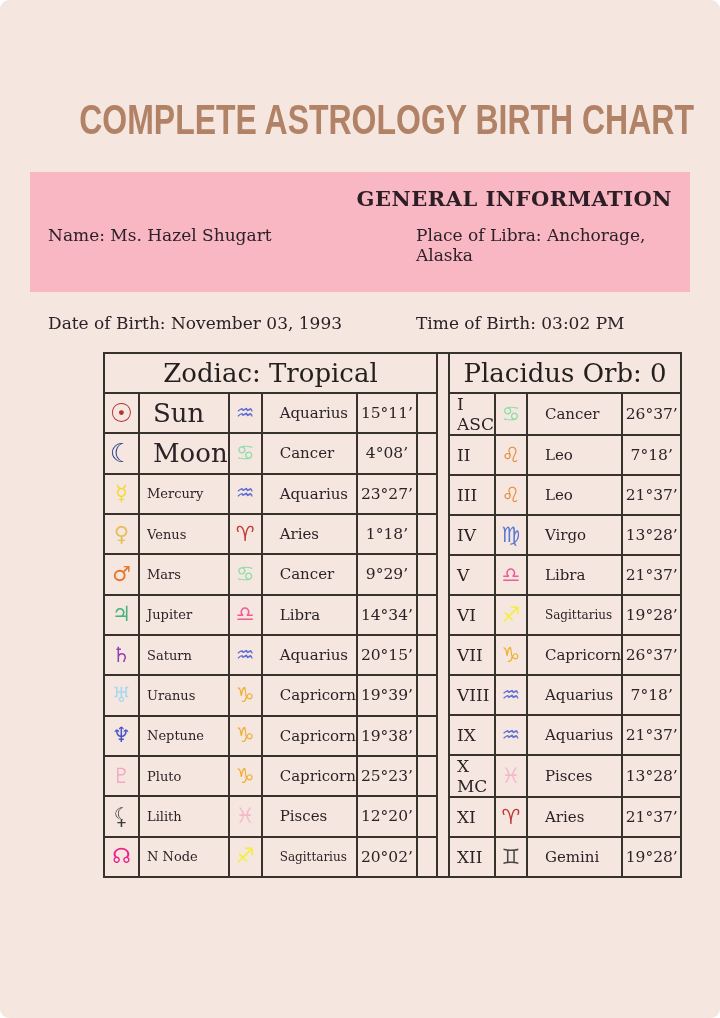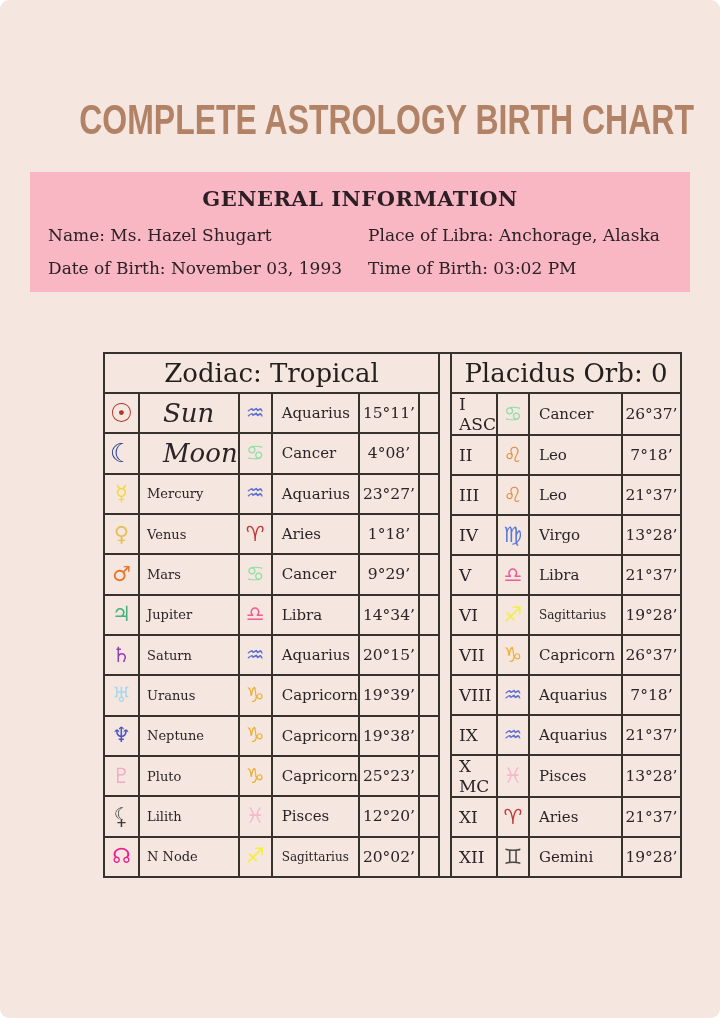--- a/index.html
+++ b/index.html
@@ -27,33 +27,34 @@
   }
   
   .info-box{
     position:absolute;left:30px;top:172px;
     width:660px;height:120px;
     background:#f9b6c3;
     box-sizing:border-box;
     padding:12px 18px 0 18px;
   }
   .info-heading{
-    text-align:center;
+    text-align:right;
     font-size:21px;
     font-weight:bold;
     letter-spacing:0.5px;
     color:#2b1e25;
     margin:2px 0 14px 0;
   }
   .info-grid{
     display:grid;
     grid-template-columns:320px 1fr;
     row-gap:13px;
     font-size:17px;
     color:#2b2126;
+    gap:48px;
   }
   
   .tables{
     position:absolute;left:103px;top:352px;
     display:flex;
     align-items:stretch;
   }
   table{border-collapse:collapse;table-layout:fixed;}
   td,th{
     border:2px solid #38322c;
@@ -74,22 +75,22 @@
     border-bottom:2px solid #38322c;
   }
   .c-icon,.c-sicon{text-align:center;}
   .icon-glyph{
     font-family:"DejaVu Sans", sans-serif;
     font-size:21px;
     line-height:1;
   }
   .c-icon.lg .icon-glyph{font-size:26px;}
   .c-name{font-size:13px;padding-left:7px;}
-  .c-name.lg{font-size:26px;padding-left:23px;font-style:italic;}
-  .c-sname{font-size:15px;padding-left:9px;}
+  .c-name.lg{font-size:26px;padding-left:13px;}
+  .c-sname{font-size:15px;padding-left:17px;}
   .c-sname.sm{font-size:12px;}
   .c-deg{font-size:15.5px;text-align:center;}
   .c-house{font-size:17px;padding-left:7px;}
   
   .lilith-stack{display:inline-flex;flex-direction:column;align-items:center;line-height:0.65;}
   .lilith-stack .moon{font-size:17px;}
   .lilith-stack .cross{font-size:13px;font-weight:bold;margin-top:-1px;}
 </style>
 </head>
 <body>

